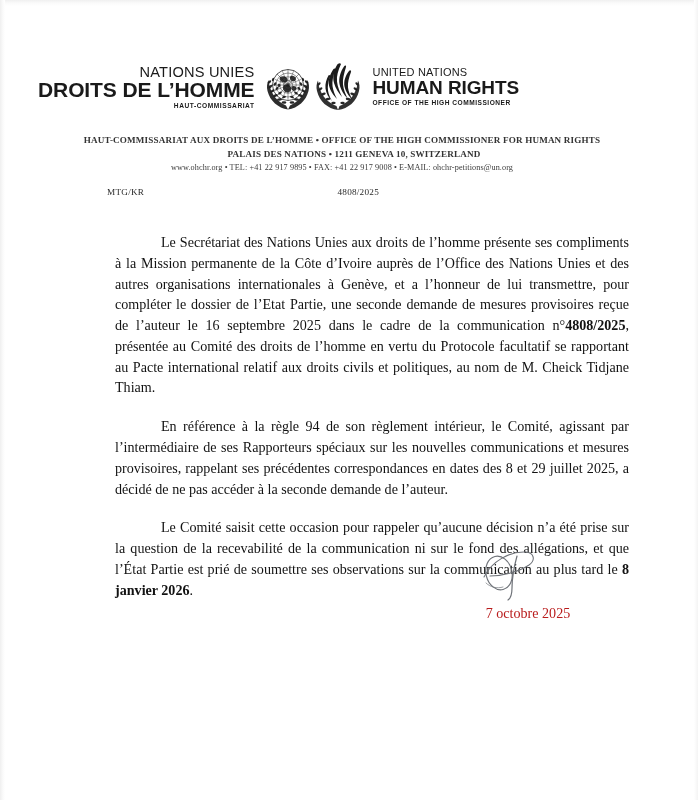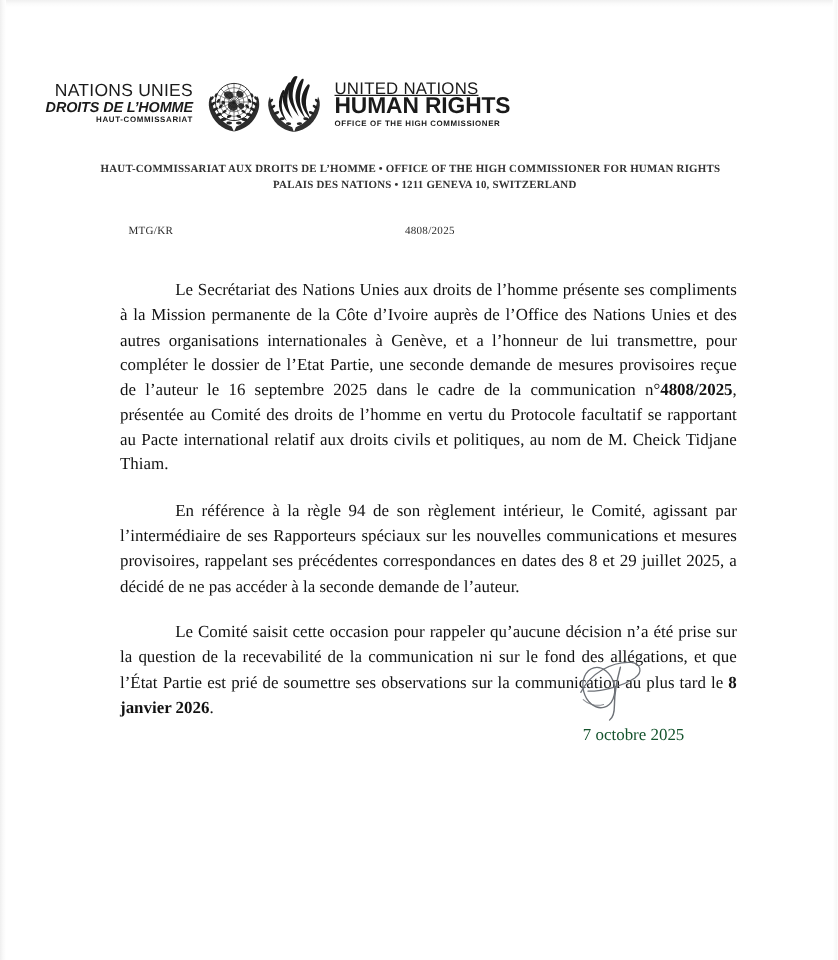--- a/index.html
+++ b/index.html
@@ -68,47 +68,45 @@
     line-height: 1.04;
     padding-right: 9px;
   }
   .brand-fr .l1 {
     font-size: 14.6px;
     letter-spacing: 0.2px;
     font-weight: 400;
     display: block;
   }
   .brand-fr .l2 {
-    font-size: 12px;
+    font-size: 21px;
     font-weight: 700;
     letter-spacing: -0.1px;
     display: block;
     margin-top: -1px;
-    font-style: italic;
   }
   .brand-fr .l3 {
     font-size: 6.6px;
     font-weight: 700;
     letter-spacing: 0.55px;
     display: block;
     margin-top: 2px;
   }
   .brand-en {
     text-align: left;
     font-family: "Liberation Sans", sans-serif;
     color: #1a1a1a;
     line-height: 1.04;
     padding-left: 9px;
   }
   .brand-en .l1 {
-    font-size: 14px;
+    font-size: 11px;
     letter-spacing: 0.2px;
     font-weight: 400;
     display: block;
-    text-decoration: underline;
   }
   .brand-en .l2 {
     font-size: 19px;
     font-weight: 700;
     letter-spacing: -0.1px;
     display: block;
     margin-top: -1px;
   }
   .brand-en .l3 {
     font-size: 6.6px;
@@ -181,21 +179,21 @@
     text-align: left;
   }
   .refrow .value.right {
     text-align: right;
     padding-right: 18px;
   }
 
   
   .body-text {
     position: absolute;
-    left: 100px;
+    left: 115px;
     top: 232px;
     width: 514px;
     font-family: "Liberation Serif", serif;
     font-size: 14.1px;
     line-height: 1.475;
     color: #121212;
     text-align: justify;
     text-justify: inter-word;
   }
   .para {
@@ -216,21 +214,21 @@
   .signature svg { display: block; }
 
   .sigdate {
     position: absolute;
     left: 438px;
     top: 605px;
     width: 180px;
     text-align: center;
     font-family: "Liberation Serif", serif;
     font-size: 14.1px;
-    color: #14532d;
+    color: #b91c1c;
   }
 </style>
 </head>
 <body>
 
 <div class="page">
 
   <div class="edge-top"></div>
   <div class="edge-left"></div>
   <div class="edge-right"></div>
@@ -337,20 +335,21 @@
       <span class="l1">UNITED NATIONS</span>
       <span class="l2">HUMAN RIGHTS</span>
       <span class="l3">OFFICE OF THE HIGH COMMISSIONER</span>
     </div>
 
   </div>
 
   <div class="addr">
     <div class="a1">HAUT-COMMISSARIAT AUX DROITS DE L’HOMME • OFFICE OF THE HIGH COMMISSIONER FOR HUMAN RIGHTS</div>
     <div class="a2">PALAIS DES NATIONS • 1211 GENEVA 10, SWITZERLAND</div>
+    <div class="a3">www.ohchr.org • TEL: +41 22 917 9895 • FAX: +41 22 917 9008 • E-MAIL: ohchr-petitions@un.org</div>
   </div>
 
   <div class="refblock">
     <div class="refrow">
       <span class="label">MTG/KR</span>
       <span class="value right">4808/2025</span>
     </div>
   </div>
 
   <div class="body-text">

